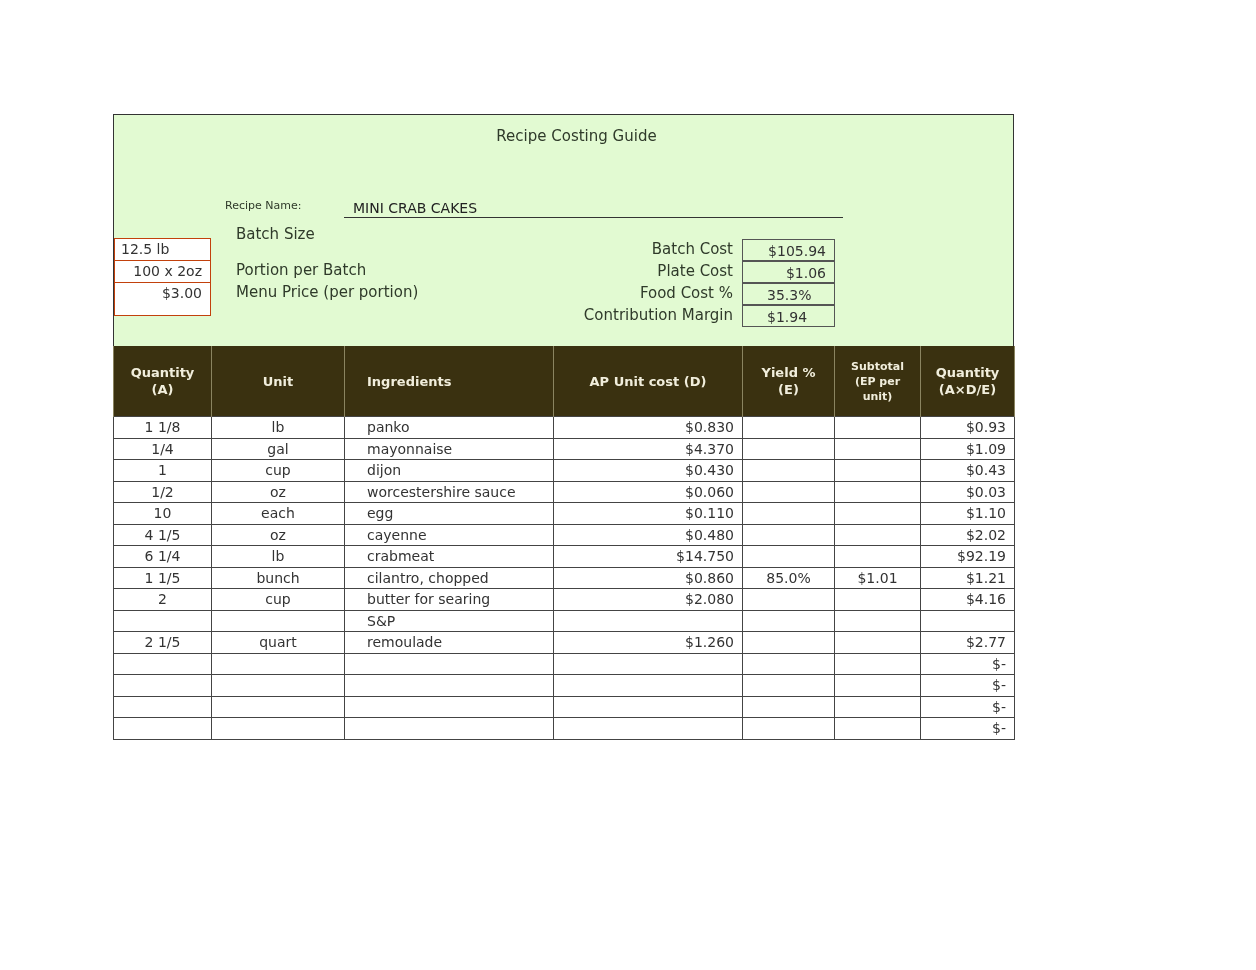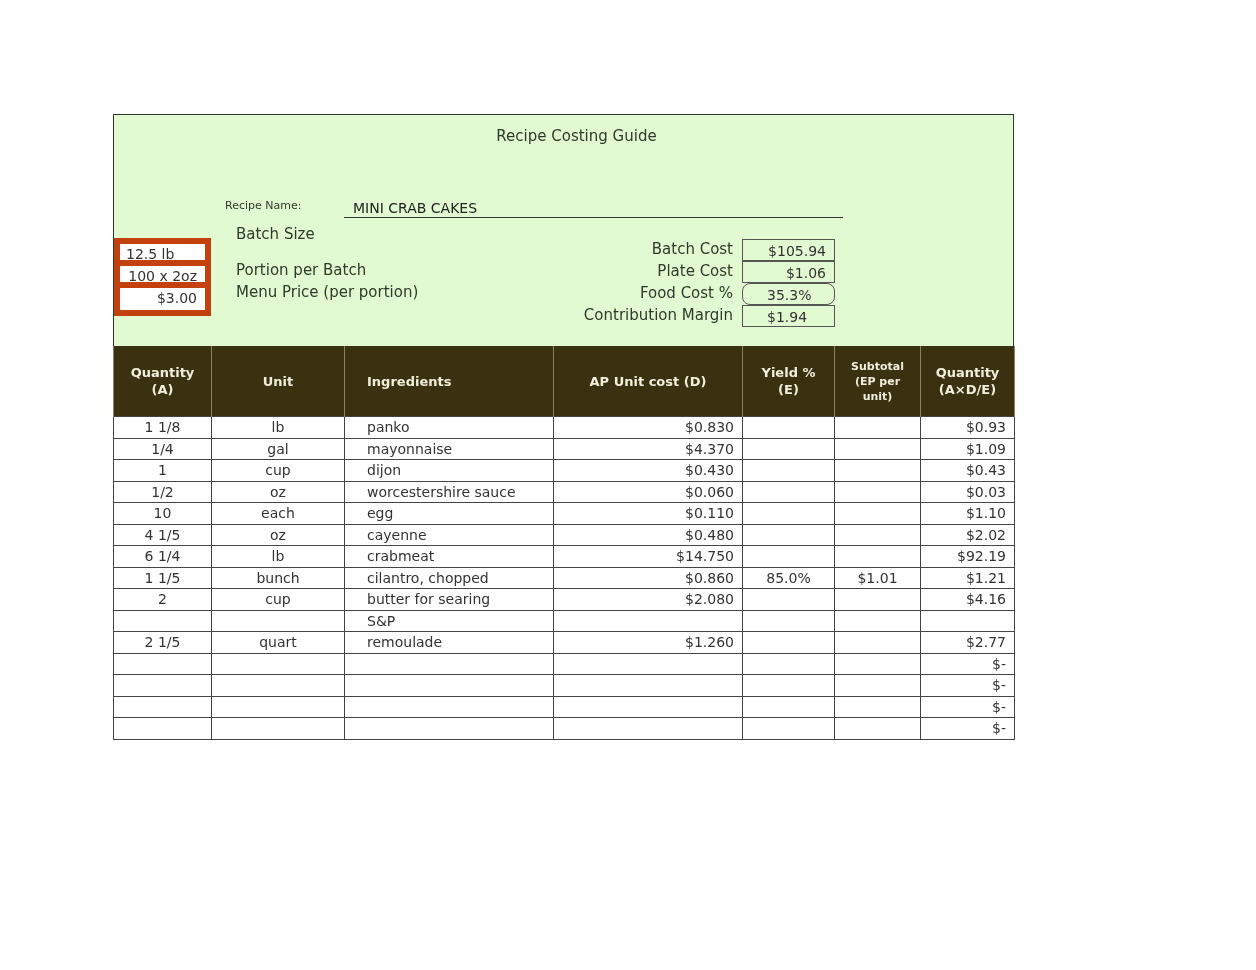--- a/index.html
+++ b/index.html
@@ -6,21 +6,21 @@
   body { width: 1256px; height: 970px; position: relative; overflow: hidden;
          font-family: "DejaVu Sans", sans-serif; color: #333; }
   .sheet { position: absolute; left: 113px; top: 114px; width: 901px; height: 626px; }
   .green { position: absolute; left: 0; top: 0; width: 899px; height: 232px;
            background: #e2fad2; border: 1px solid #333; border-bottom: none; }
   .title { position: absolute; left: 12px; width: 901px; top: 12px; text-align: center;
            font-size: 15px; color: #2f3a2a; }
   .recipe-label { position: absolute; left: 111px; top: 84px; font-size: 11px; color: #2f3a2a; }
   .recipe-value { position: absolute; left: 230px; top: 84px; width: 490px; font-size: 14px;
                   color: #222; border-bottom: 1px solid #333; padding-left: 9px; height: 18px; line-height: 18px; }
-  .lbox { position: absolute; left: 0; width: 97px; height: 34px; border: 6px solid #c2410c;
+  .lbox { position: absolute; left: 0; width: 97px; height: 34px; border: 1px solid #c2410c;
           background: #fff; font-size: 14px; line-height: 20px; color: #333; box-sizing: border-box; }
   .lbox.l { text-align: left; padding-left: 6px; }
   .lbox.r { text-align: right; padding-right: 8px; }
   .llabel { position: absolute; left: 122px; font-size: 15px; color: #2f3a2a; line-height: 20px; }
   .rlabel { position: absolute; right: 280px; font-size: 15px; color: #2f3a2a; line-height: 20px; text-align: right; white-space: nowrap; }
   .rbox { position: absolute; left: 628px; width: 93px; height: 22px; border: 1px solid #555;
           background: #e2fad2; font-size: 14px; line-height: 22px; color: #333; box-sizing: border-box; }
   .rbox.r { text-align: right; padding-right: 8px; }
   .rbox.c { text-align: left; padding-left: 24px; }
   table { position: absolute; left: 0; top: 232px; border-collapse: collapse; table-layout: fixed; width: 901px; }
@@ -48,21 +48,21 @@
     <div class="lbox r" style="top:145px;">100 x 2oz</div>
     <div class="llabel" style="top:145px;">Portion per Batch</div>
     <div class="lbox r" style="top:167px;">$3.00</div>
     <div class="llabel" style="top:167px;">Menu Price (per portion)</div>
 
     <div class="rlabel" style="top:124px;">Batch Cost</div>
     <div class="rbox r" style="top:124px;">$105.94</div>
     <div class="rlabel" style="top:146px;">Plate Cost</div>
     <div class="rbox r" style="top:146px;">$1.06</div>
     <div class="rlabel" style="top:168px;">Food Cost %</div>
-    <div class="rbox c" style="top:168px;border-radius:8px;">35.3%</div>
+    <div class="rbox c" style="top:168px;">35.3%</div>
     <div class="rlabel" style="top:190px;">Contribution Margin</div>
     <div class="rbox c" style="top:190px;">$1.94</div>
   </div>
 
   <table>
     <colgroup>
       <col style="width:98px">
         <col style="width:133px">
         <col style="width:209px">
         <col style="width:189px">

